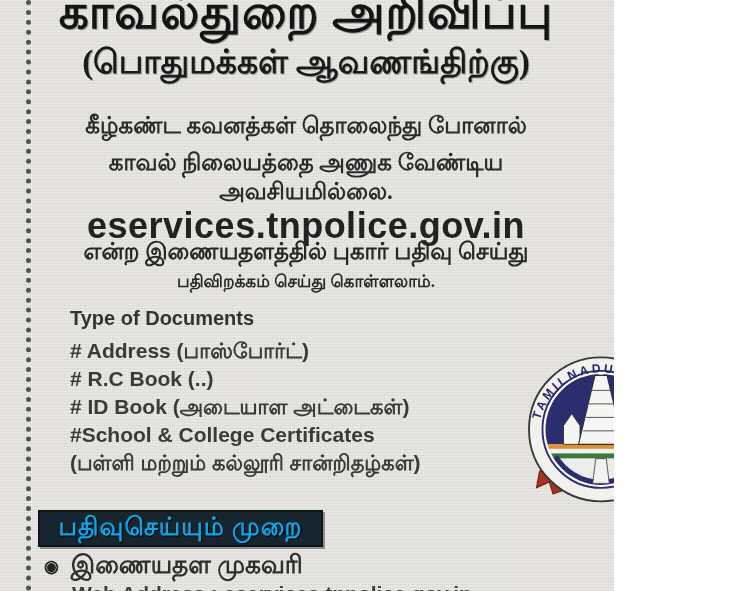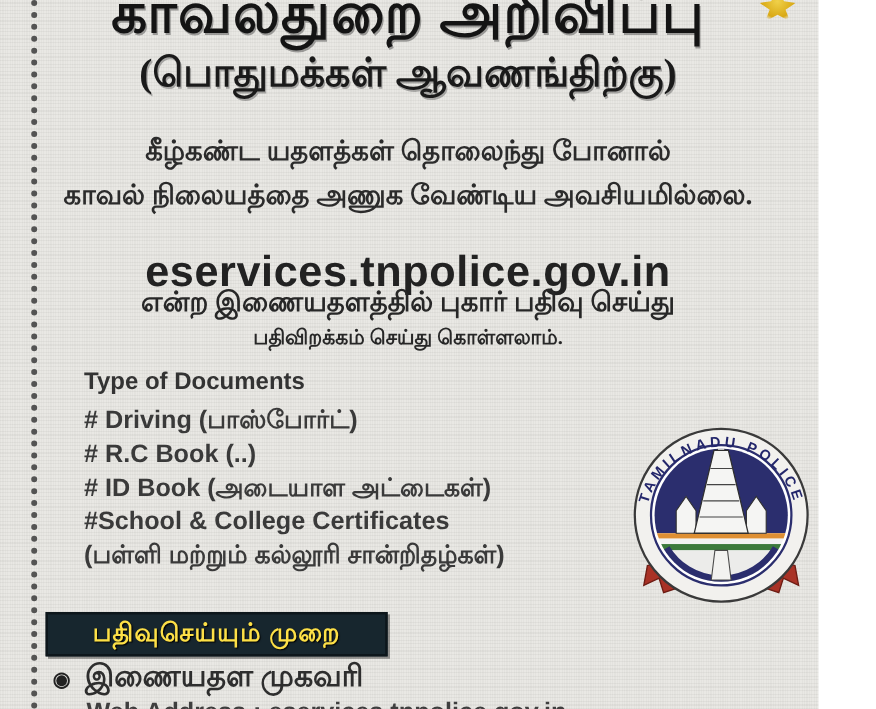--- a/index.html
+++ b/index.html
@@ -1,21 +1,21 @@
 <!DOCTYPE html>
 <html><head>
 <meta charset="utf-8">
 <style>
   * { margin: 0; padding: 0; box-sizing: border-box; }
   html, body { width: 730px; height: 591px; overflow: hidden; }
   body { font-family: "Liberation Serif", serif; }
 
   .poster {
     position: relative;
-    width: 682px; height: 591px;
+    width: 614px; height: 591px;
     overflow: hidden;
     background-color: #e9e8e4;
     background-image:
       repeating-linear-gradient(0deg, rgba(110,110,105,0.07) 0 1px, transparent 1px 3px),
       repeating-linear-gradient(90deg, rgba(120,120,115,0.05) 0 1px, transparent 1px 2px);
   }
 
   .border-dotted {
     position: absolute; top: 0; bottom: 0; width: 0;
     border-left: 5px dotted #3b3b3b;
@@ -55,23 +55,23 @@
     font-family: "Liberation Sans", sans-serif; color: #3a3a3a; margin-left: 20px;
   }
   .docs-heading { font-size: 20px; font-weight: bold; color: #333; margin-bottom: 7px; }
   .doc-item { font-size: 21px; font-weight: bold; line-height: 28px; white-space: nowrap; }
 
   .banner {
     position: absolute; left: 38px; top: 510px; width: 285px; height: 37px;
     background: #17262e;
     border: 2px solid #0d161b;
     box-shadow: 2px 2px 0 rgba(40,40,40,.45);
-    color: #fde047;
+    color: #0ea5e9;
     display: flex; align-items: center; justify-content: center;
-    font-size: 21px; font-weight: bold; letter-spacing: 1px;
+    font-size: 25px; font-weight: bold; letter-spacing: 1px;
     text-shadow: 1px 1px 1px #000;
   }
 
   .bullet-row {
     position: absolute; left: 44px; top: 551px;
     font-size: 25px; font-weight: bold; color: #2e2e2e;
     display: flex; align-items: center; gap: 12px;
   }
   .bullet-marker { font-size: 17px; color: #222; }
 
@@ -88,31 +88,31 @@
 
 <div class="poster">
 
   <div class="border-dotted border-left-line"></div>
   <div class="border-dotted border-right-line"></div>
   <div class="corner-mark"></div>
 
   <div class="center-line title">காவல்துறை அறிவிப்பு</div>
   <div class="center-line subtitle">(பொதுமக்கள் ஆவணங்திற்கு)</div>
 
-  <div class="center-line intro-1">கீழ்கண்ட யதளத்கள் தொலைந்து போனால்</div>
+  <div class="center-line intro-1">கீழ்கண்ட கவனத்கள் தொலைந்து போனால்</div>
   <div class="center-line intro-2">காவல் நிலையத்தை அணுக வேண்டிய அவசியமில்லை.</div>
 
   <div class="center-line website">eservices.tnpolice.gov.in</div>
 
   <div class="center-line note-1">என்ற இணையதளத்தில் புகார் பதிவு செய்து</div>
   <div class="center-line note-2">பதிவிறக்கம் செய்து கொள்ளலாம்.</div>
 
   <div class="docs">
     <div class="docs-heading">Type of Documents</div>
-    <div class="doc-item"># Driving (பாஸ்போர்ட்)</div>
+    <div class="doc-item"># Address (பாஸ்போர்ட்)</div>
     <div class="doc-item"># R.C Book (..)</div>
     <div class="doc-item"># ID Book (அடையாள அட்டைகள்)</div>
     <div class="doc-item">#School &amp; College Certificates</div>
     <div class="doc-item">(பள்ளி மற்றும் கல்லூரி சான்றிதழ்கள்)</div>
   </div>
 
   <div class="banner">பதிவுசெய்யும் முறை</div>
 
   <div class="bullet-row">
     <span class="bullet-marker">◉</span>

